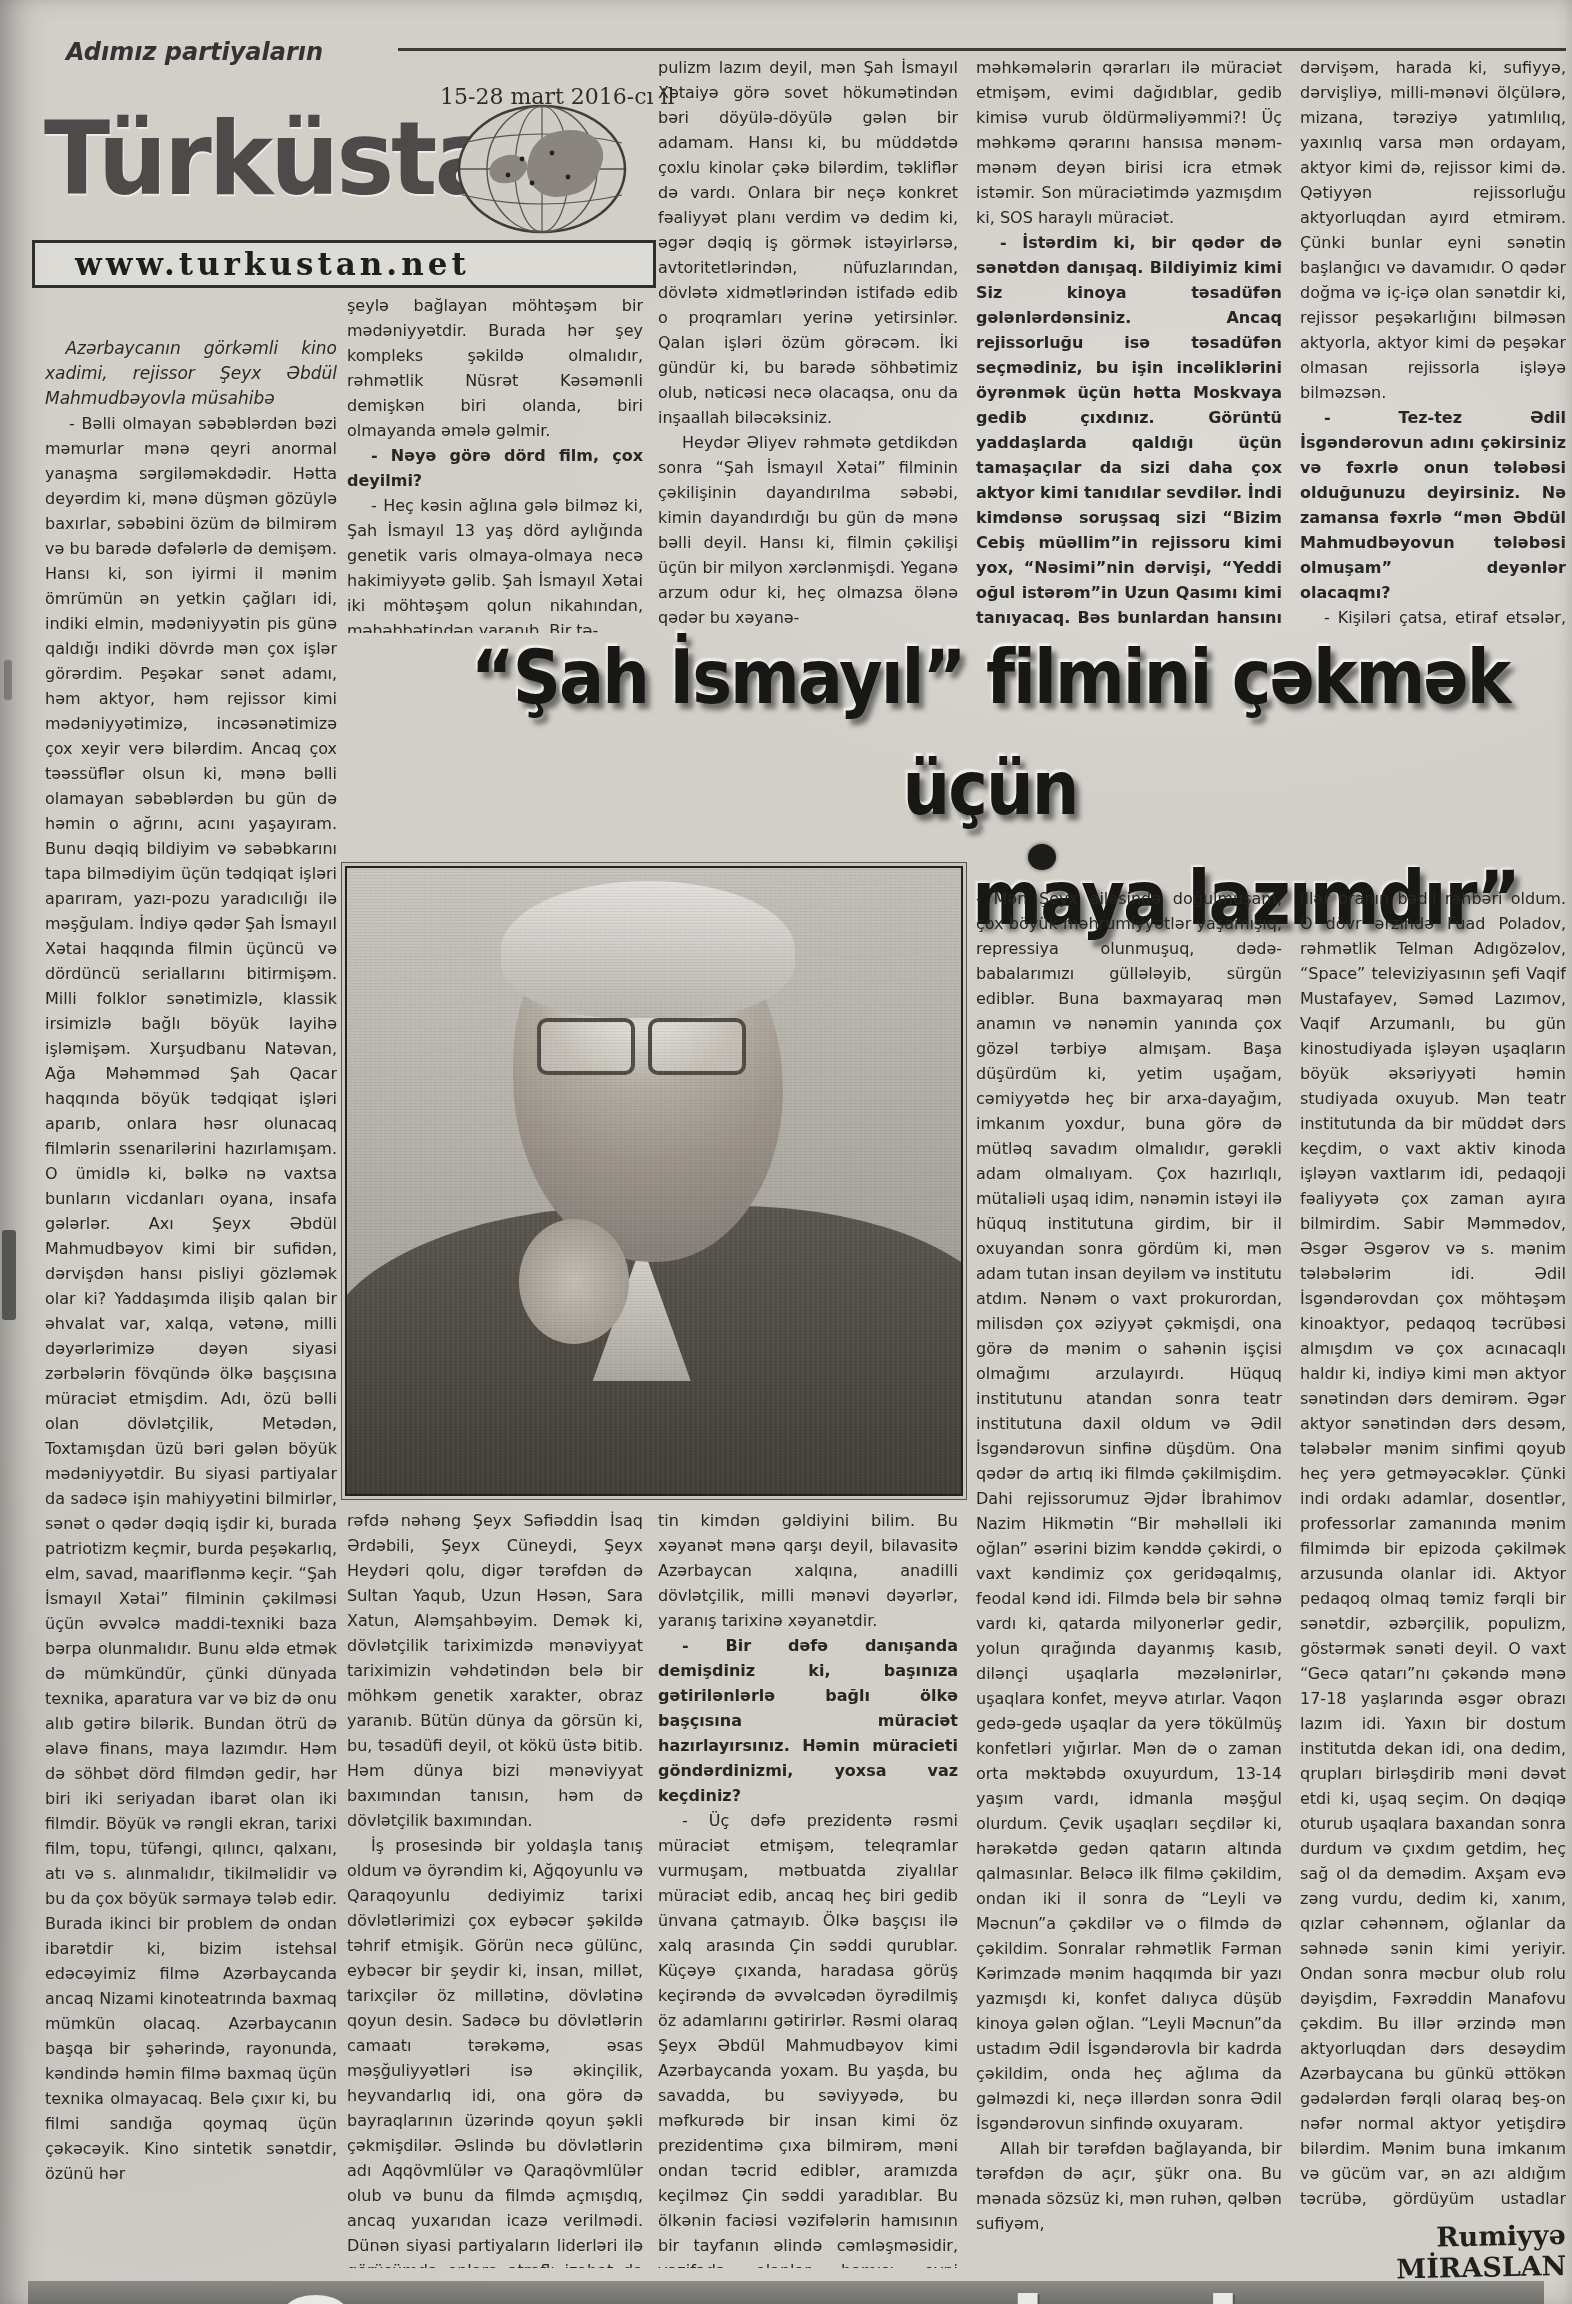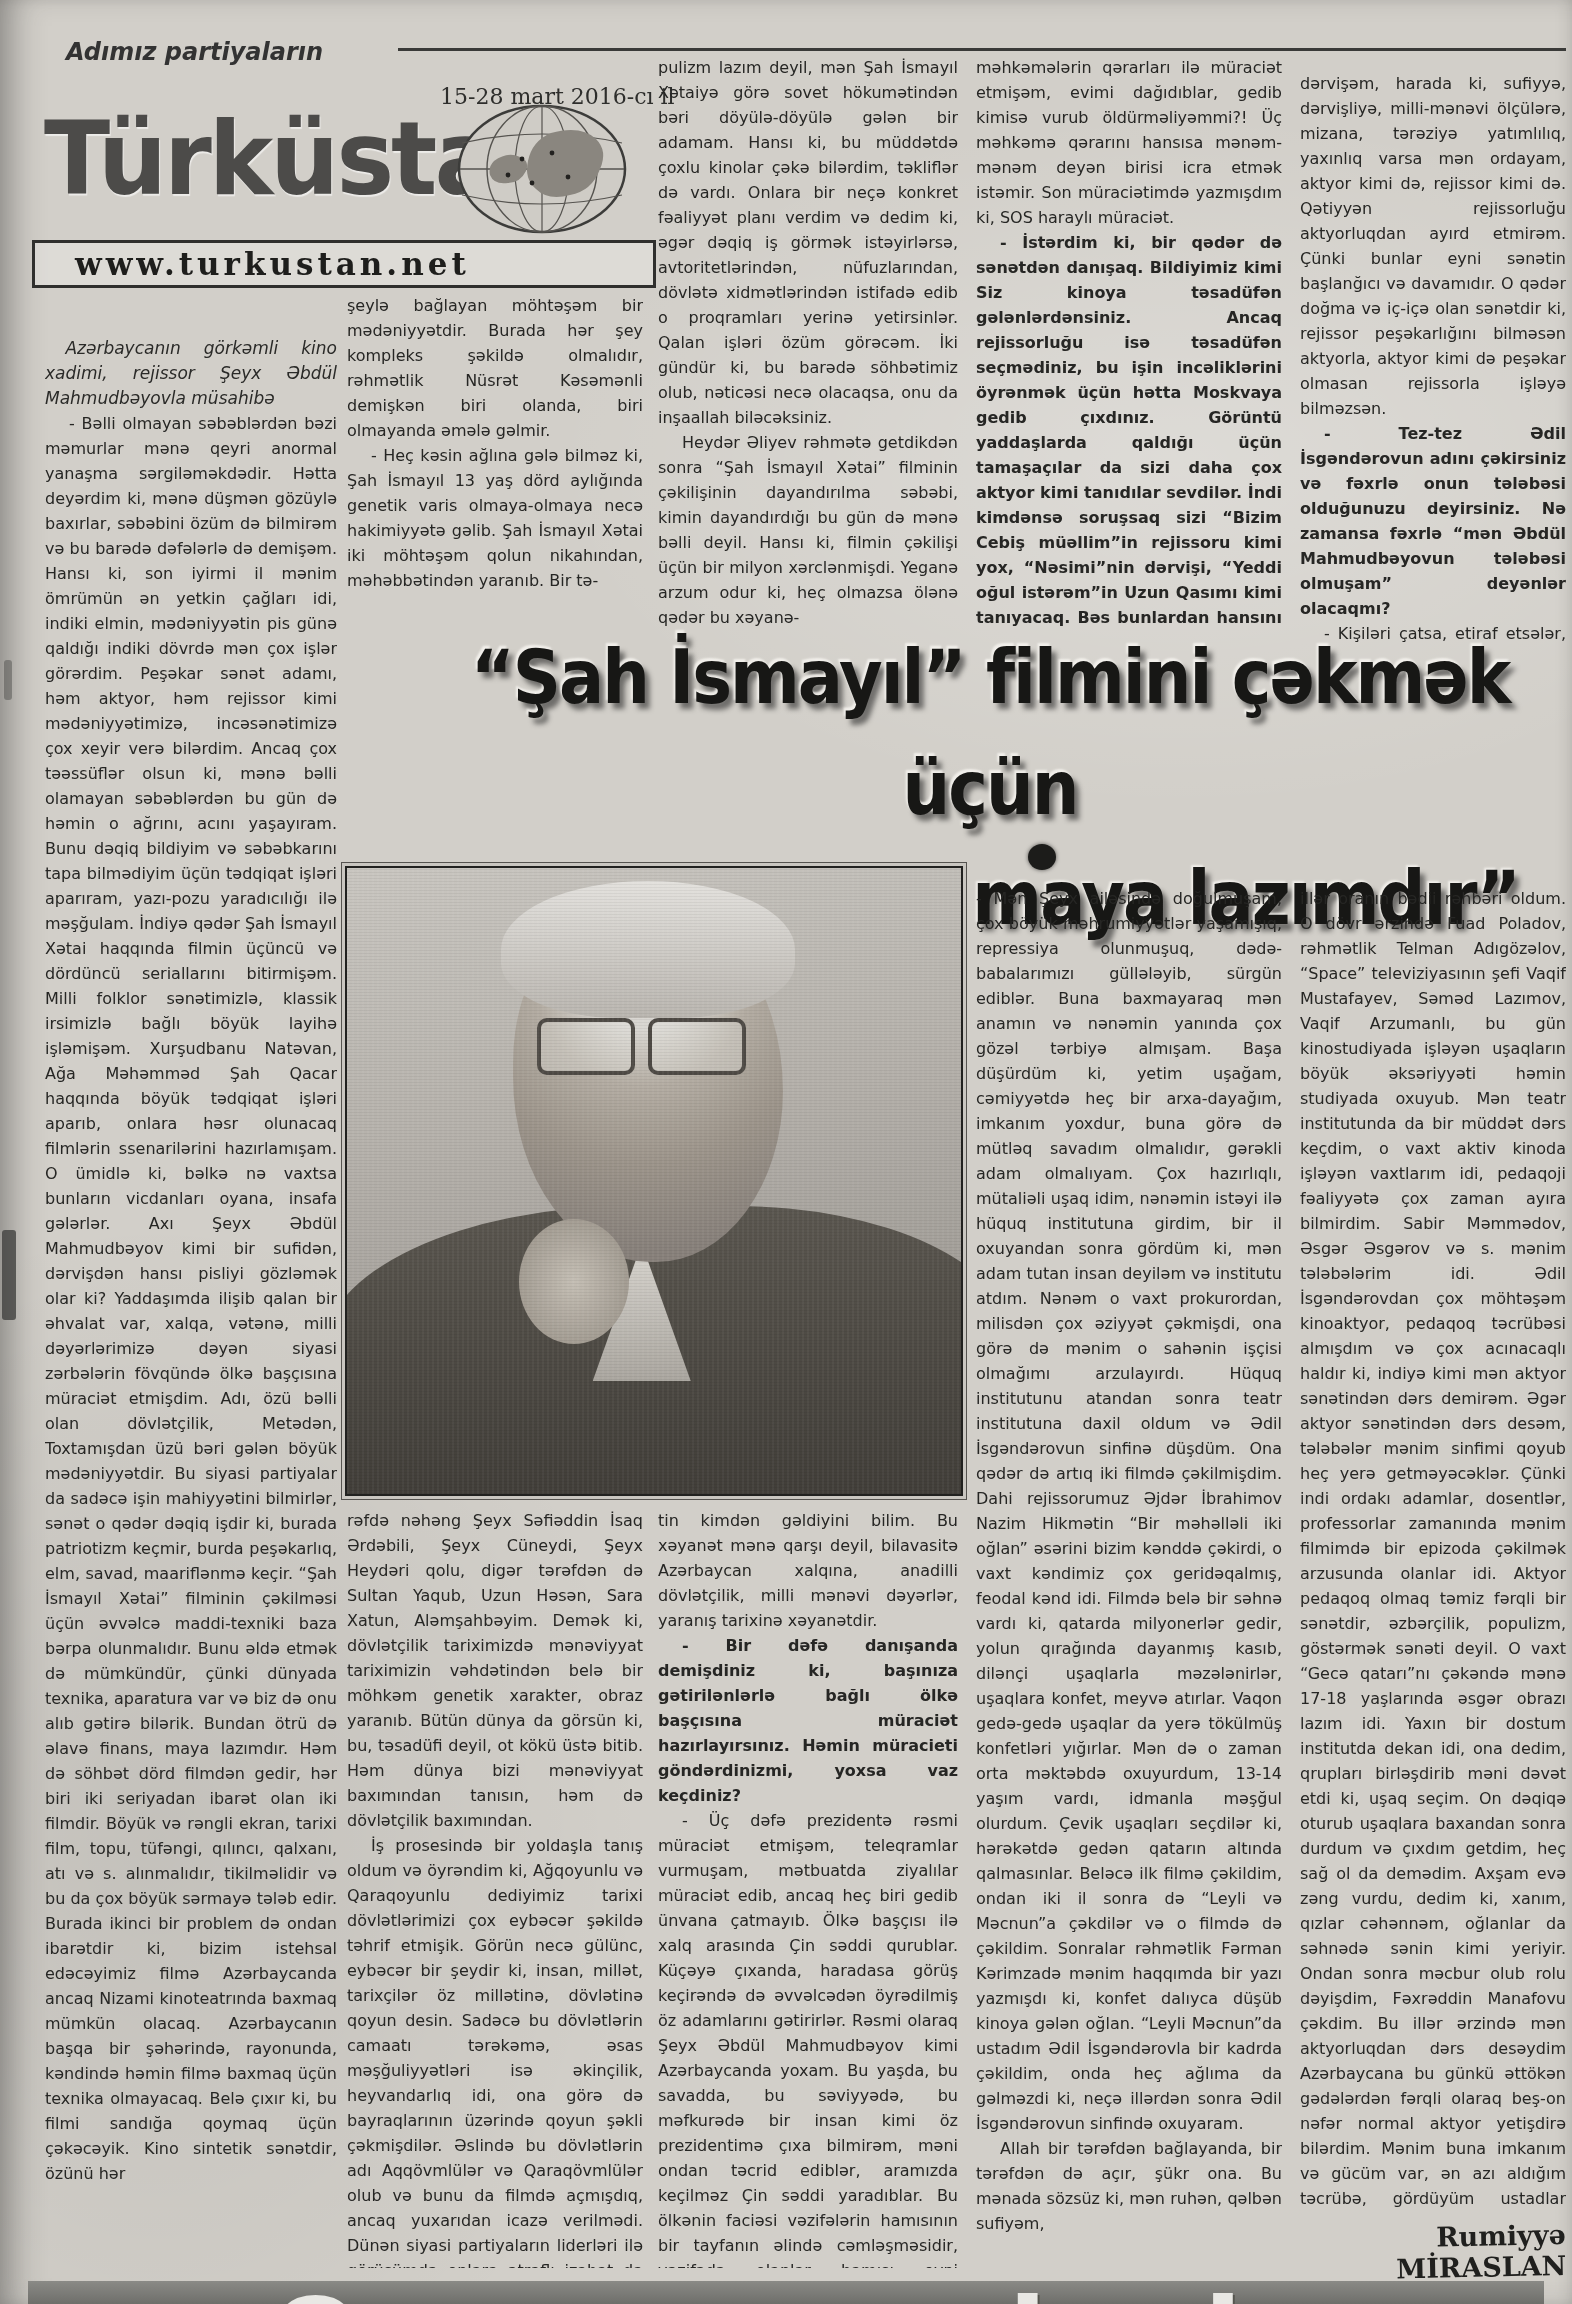--- a/index.html
+++ b/index.html
@@ -84,31 +84,32 @@
   <div class="webbox">
     <span>www.turkustan.net</span>
   </div>
 
   <div class="col" style="left:45px;top:296px;width:292px;height:1972px;">
       <p class="intro">Azərbaycanın görkəmli kino xadimi, rejissor Şeyx Əbdül Mahmudbəyovla müsahibə</p>
       <p class="a">- Bəlli olmayan səbəblərdən bəzi məmurlar mənə qeyri anormal yanaşma sərgiləməkdədir. Hətta deyərdim ki, mənə düşmən gözüylə baxırlar, səbəbini özüm də bilmirəm və bu barədə dəfələrlə də demişəm. Hansı ki, son iyirmi il mənim ömrümün ən yetkin çağları idi, indiki elmin, mədəniyyətin pis günə qaldığı indiki dövrdə mən çox işlər görərdim. Peşəkar sənət adamı, həm aktyor, həm rejissor kimi mədəniyyətimizə, incəsənətimizə çox xeyir verə bilərdim. Ancaq çox təəssüflər olsun ki, mənə bəlli olamayan səbəblərdən bu gün də həmin o ağrını, acını yaşayıram. Bunu dəqiq bildiyim və səbəbkarını tapa bilmədiyim üçün tədqiqat işləri aparıram, yazı-pozu yaradıcılığı ilə məşğulam. İndiyə qədər Şah İsmayıl Xətai haqqında filmin üçüncü və dördüncü seriallarını bitirmişəm. Milli folklor sənətimizlə, klassik irsimizlə bağlı böyük layihə işləmişəm. Xurşudbanu Natəvan, Ağa Məhəmməd Şah Qacar haqqında böyük tədqiqat işləri aparıb, onlara həsr olunacaq filmlərin ssenarilərini hazırlamışam. O ümidlə ki, bəlkə nə vaxtsa bunların vicdanları oyana, insafa gələrlər. Axı Şeyx Əbdül Mahmudbəyov kimi bir sufidən, dərvişdən hansı pisliyi gözləmək olar ki? Yaddaşımda ilişib qalan bir əhvalat var, xalqa, vətənə, milli dəyərlərimizə dəyən siyasi zərbələrin fövqündə ölkə başçısına müraciət etmişdim. Adı, özü bəlli olan dövlətçilik, Metədən, Toxtamışdan üzü bəri gələn böyük mədəniyyətdir. Bu siyasi partiyalar da sadəcə işin mahiyyətini bilmirlər, sənət o qədər dəqiq işdir ki, burada patriotizm keçmir, burda peşəkarlıq, elm, savad, maariflənmə keçir. “Şah İsmayıl Xətai” filminin çəkilməsi üçün əvvəlcə maddi-texniki baza bərpa olunmalıdır. Bunu əldə etmək də mümkündür, çünki dünyada texnika, aparatura var və biz də onu alıb gətirə bilərik. Bundan ötrü də əlavə finans, maya lazımdır. Həm də söhbət dörd filmdən gedir, hər biri iki seriyadan ibarət olan iki filmdir. Böyük və rəngli ekran, tarixi film, topu, tüfəngi, qılıncı, qalxanı, atı və s. alınmalıdır, tikilməlidir və bu da çox böyük sərmayə tələb edir. Burada ikinci bir problem də ondan ibarətdir ki, bizim istehsal edəcəyimiz filmə Azərbaycanda ancaq Nizami kinoteatrında baxmaq mümkün olacaq. Azərbaycanın başqa bir şəhərində, rayonunda, kəndində həmin filmə baxmaq üçün texnika olmayacaq. Belə çıxır ki, bu filmi sandığa qoymaq üçün çəkəcəyik. Kino sintetik sənətdir, özünü hər</p>
     </div>
   <div class="col" style="left:347px;top:293px;width:296px;height:340px;">
       <p class="a first">şeylə bağlayan möhtəşəm bir mədəniyyətdir. Burada hər şey kompleks şəkildə olmalıdır, rəhmətlik Nüsrət Kəsəmənli demişkən biri olanda, biri olmayanda əmələ gəlmir.</p>
+      <p class="q">- Nəyə görə dörd film, çox deyilmi?</p>
       <p class="a">- Heç kəsin ağlına gələ bilməz ki, Şah İsmayıl 13 yaş dörd aylığında genetik varis olmaya-olmaya necə hakimiyyətə gəlib. Şah İsmayıl Xətai iki möhtəşəm qolun nikahından, məhəbbətindən yaranıb. Bir tə-</p>
     </div>
   <div class="col" style="left:658px;top:55px;width:300px;height:578px;">
       <p class="a first">pulizm lazım deyil, mən Şah İsmayıl Xətaiyə görə sovet hökumətindən bəri döyülə-döyülə gələn bir adamam. Hansı ki, bu müddətdə çoxlu kinolar çəkə bilərdim, təkliflər də vardı. Onlara bir neçə konkret fəaliyyət planı verdim və dedim ki, əgər dəqiq iş görmək istəyirlərsə, avtoritetlərindən, nüfuzlarından, dövlətə xidmətlərindən istifadə edib o proqramları yerinə yetirsinlər. Qalan işləri özüm görəcəm. İki gündür ki, bu barədə söhbətimiz olub, nəticəsi necə olacaqsa, onu da inşaallah biləcəksiniz.</p>
       <p class="a">Heydər Əliyev rəhmətə getdikdən sonra “Şah İsmayıl Xətai” filminin çəkilişinin dayandırılma səbəbi, kimin dayandırdığı bu gün də mənə bəlli deyil. Hansı ki, filmin çəkilişi üçün bir milyon xərclənmişdi. Yeganə arzum odur ki, heç olmazsa ölənə qədər bu xəyanə-</p>
     </div>
   <div class="col" style="left:976px;top:55px;width:306px;height:578px;">
       <p class="a first">məhkəmələrin qərarları ilə müraciət etmişəm, evimi dağıdıblar, gedib kimisə vurub öldürməliyəmmi?! Üç məhkəmə qərarını hansısa mənəm-mənəm deyən birisi icra etmək istəmir. Son müraciətimdə yazmışdım ki, SOS haraylı müraciət.</p>
       <p class="q">- İstərdim ki, bir qədər də sənətdən danışaq. Bildiyimiz kimi Siz kinoya təsadüfən gələnlərdənsiniz. Ancaq rejissorluğu isə təsadüfən seçmədiniz, bu işin incəliklərini öyrənmək üçün hətta Moskvaya gedib çıxdınız. Görüntü yaddaşlarda qaldığı üçün tamaşaçılar da sizi daha çox aktyor kimi tanıdılar sevdilər. İndi kimdənsə soruşsaq sizi “Bizim Cebiş müəllim”in rejissoru kimi yox, “Nəsimi”nin dərvişi, “Yeddi oğul istərəm”in Uzun Qasımı kimi tanıyacaq. Bəs bunlardan hansını özünüzə daha yaxın hiss elədiniz?</p>
     </div>
-  <div class="col" style="left:1300px;top:55px;width:266px;height:578px;margin-top:16px;">
+  <div class="col" style="left:1300px;top:55px;width:266px;height:578px;">
       <p class="a first">dərvişəm, harada ki, sufiyyə, dərvişliyə, milli-mənəvi ölçülərə, mizana, tərəziyə yatımlılıq, yaxınlıq varsa mən ordayam, aktyor kimi də, rejissor kimi də. Qətiyyən rejissorluğu aktyorluqdan ayırd etmirəm. Çünki bunlar eyni sənətin başlanğıcı və davamıdır. O qədər doğma və iç-içə olan sənətdir ki, rejissor peşəkarlığını bilməsən aktyorla, aktyor kimi də peşəkar olmasan rejissorla işləyə bilməzsən.</p>
       <p class="q">- Tez-tez Ədil İsgəndərovun adını çəkirsiniz və fəxrlə onun tələbəsi olduğunuzu deyirsiniz. Nə zamansa fəxrlə “mən Əbdül Mahmudbəyovun tələbəsi olmuşam” deyənlər olacaqmı?</p>
       <p class="a">- Kişiləri çatsa, etiraf etsələr, əlbəttə ki, deyə bilərlər. Ədil İsgəndərovdan sonra mən kinostudiyanın nəzdində kinoaktyor studiyası açdım və uzun</p>
     </div>
 
   <div class="headline">
     <div>“Şah İsmayıl” filmini çəkmək üçün</div>
     <div>əvvəlcə güclü maya lazımdır”</div>
   </div>
 

